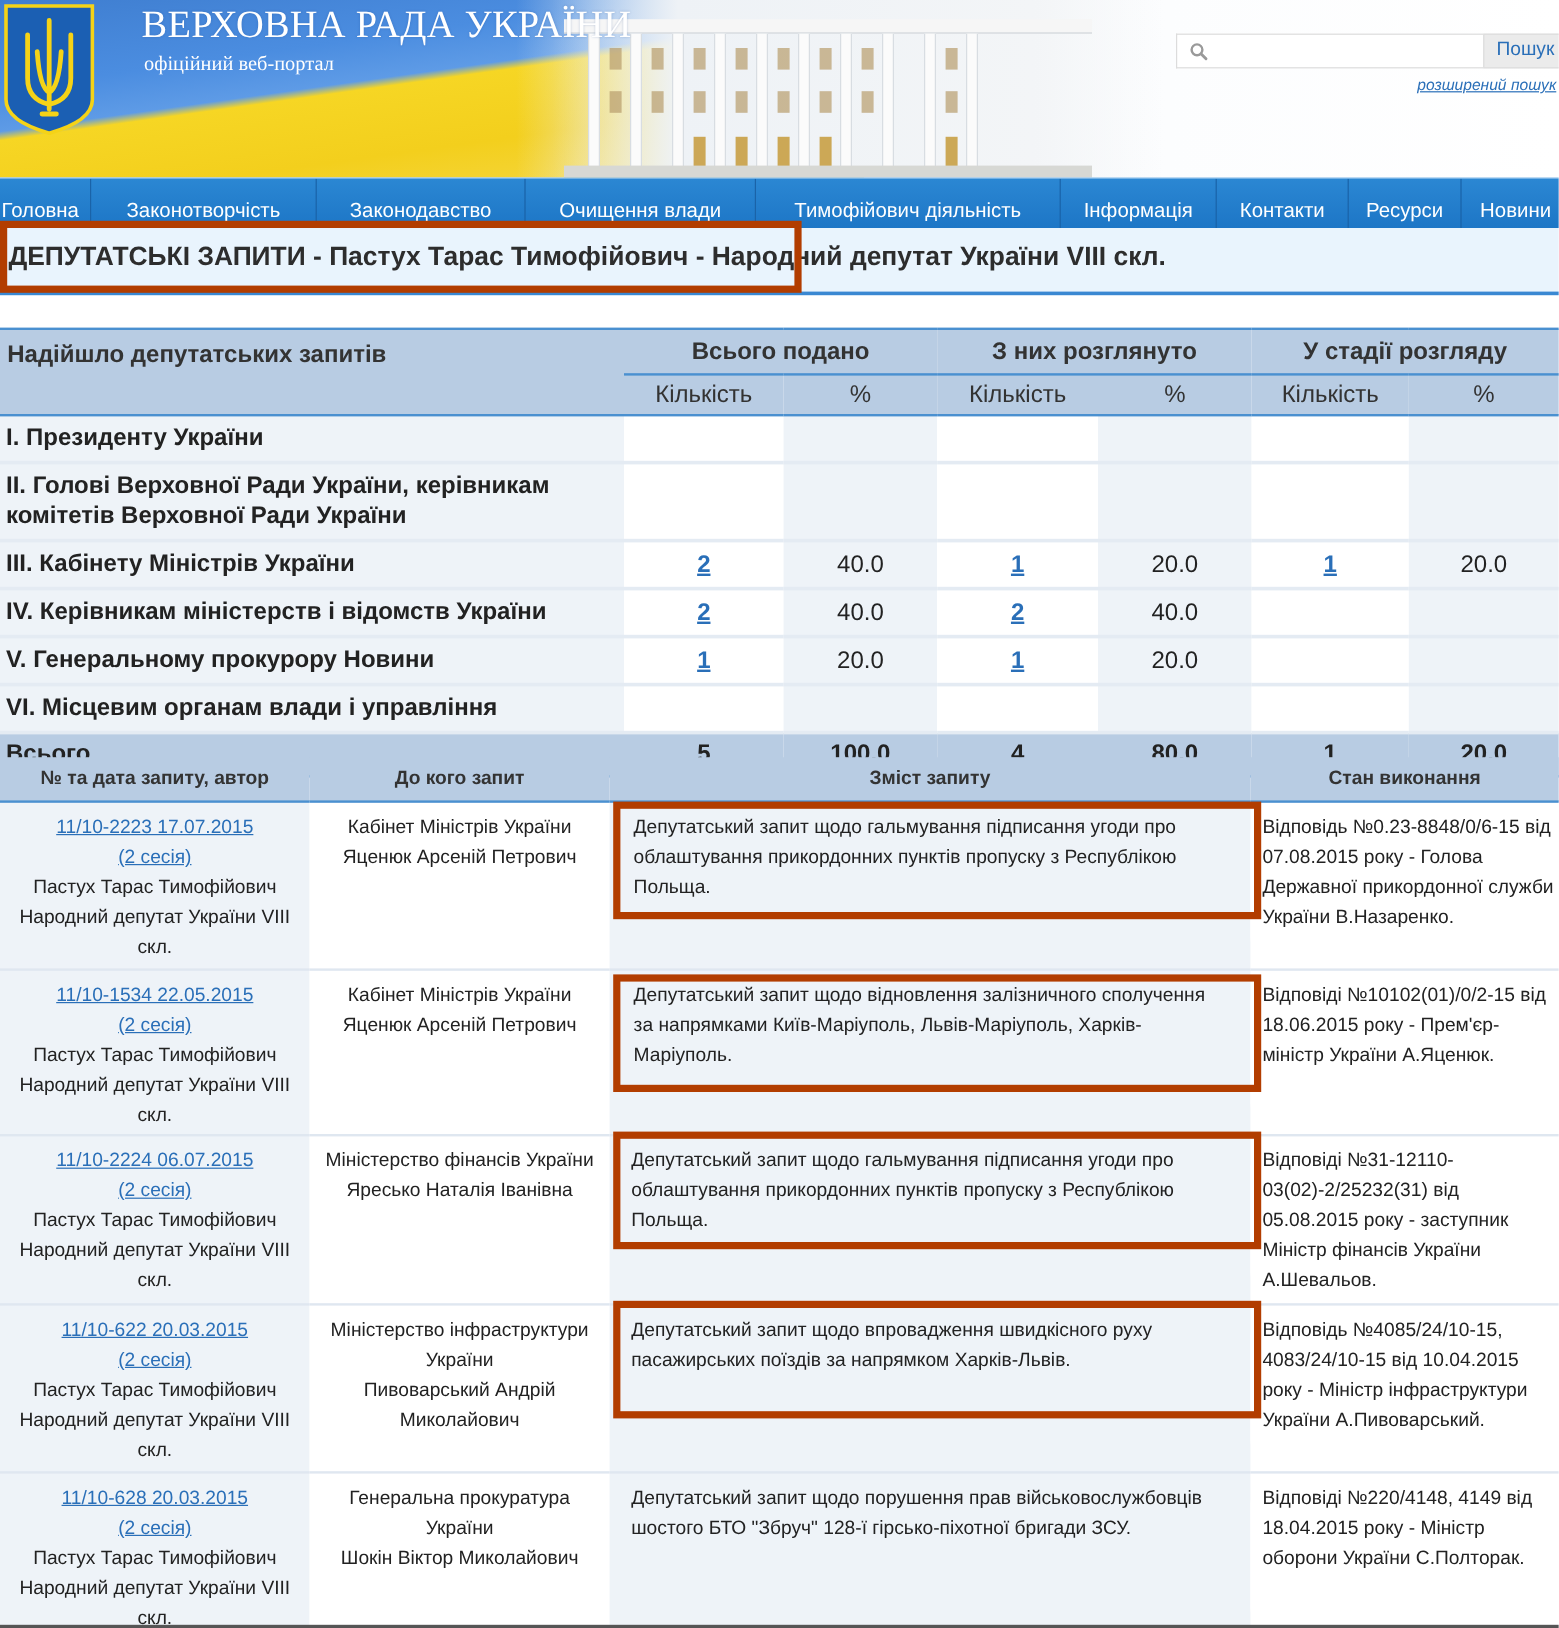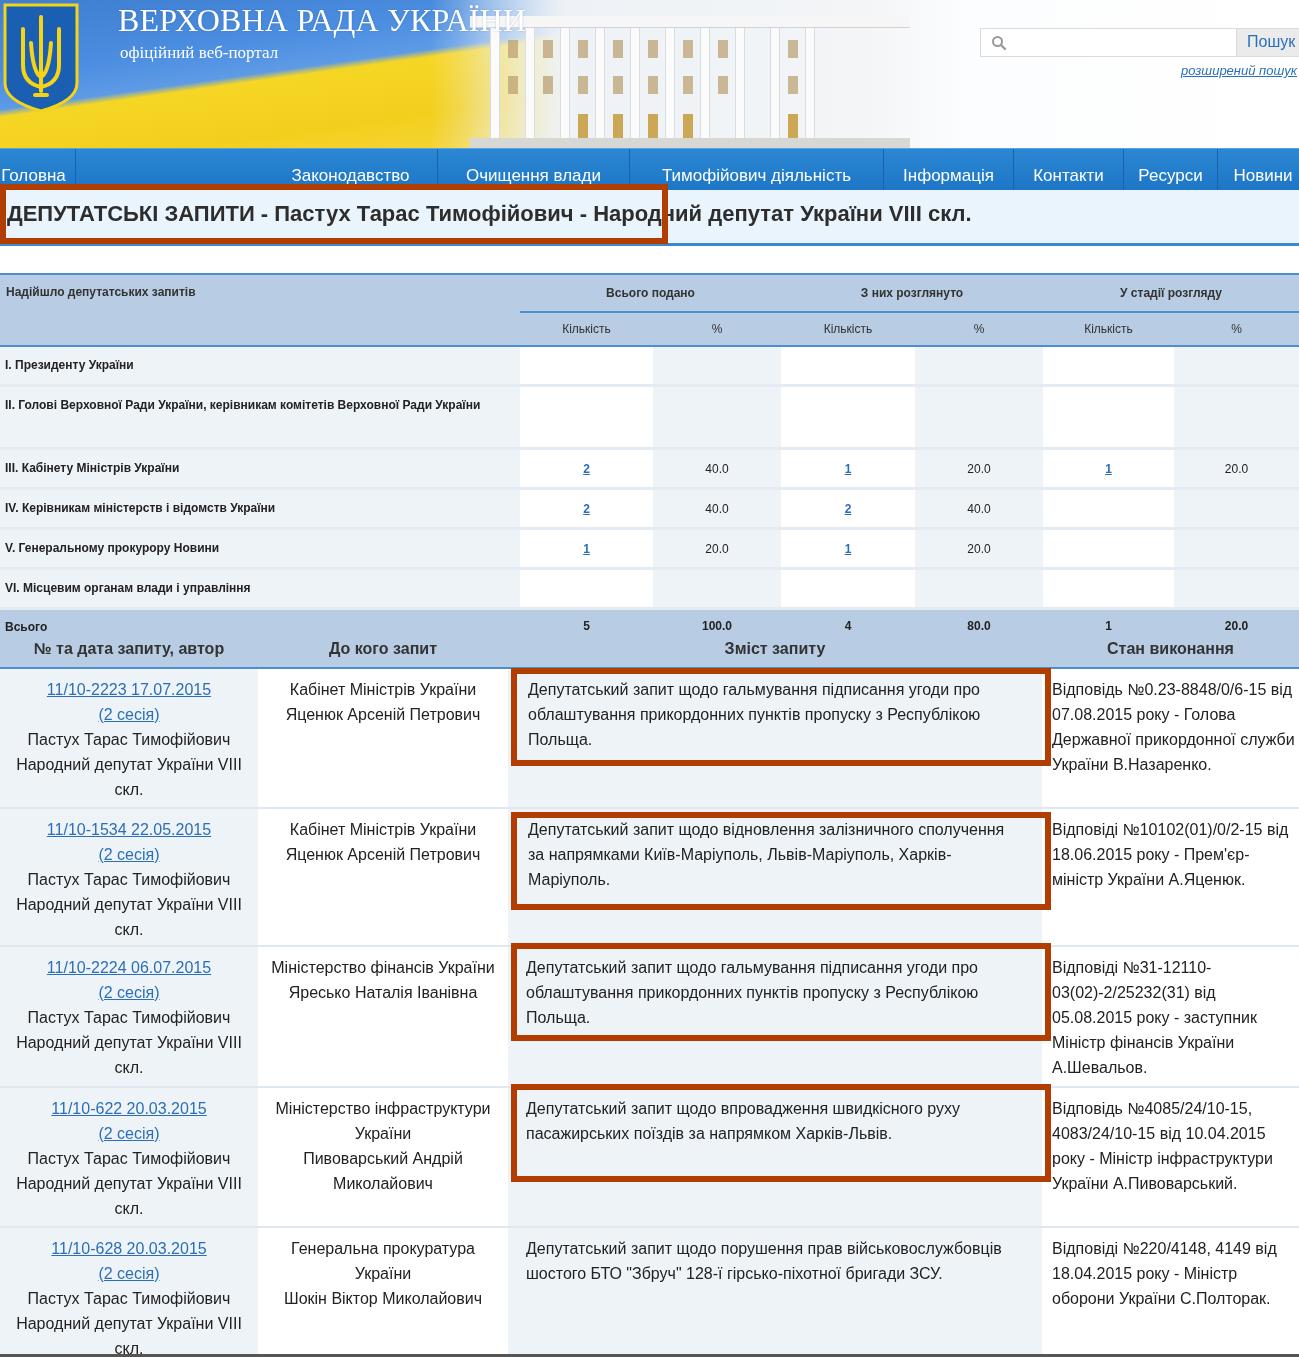--- a/index.html
+++ b/index.html
@@ -106,21 +106,21 @@
     position: absolute; left: 7px; top: 11px;
     font-size: 22px; font-weight: bold; color: #2d2d2d; white-space: nowrap;
   }
   .hl-box {
     position: absolute; border: 6px solid #b23d00; pointer-events: none;
   }
   
   .stats {
     position: absolute; left: 0; top: 273px; width: 1299px;
     border-collapse: collapse; table-layout: fixed;
-    font-size: 12px;
+    font-size: 20px;
   }
   .stats th, .stats td { padding: 0; }
   .stats .hdr1 th {
     background: #b8cce3; height: 38px; font-weight: bold; color: #333;
     border-top: 2px solid #4a90d0;
   }
   .stats .hdr2 th {
     background: #b8cce3; height: 34px; font-weight: normal; color: #333;
     border-bottom: 2px solid #4a90d0;
   }
@@ -212,20 +212,21 @@
       <line x1="10" y1="10" x2="14" y2="14" stroke="#9a9a9a" stroke-width="2.4" stroke-linecap="round"></line>
     </svg>
     <input class="search-input" type="text" placeholder="" style="">
   </div>
   <div class="search-btn">Пошук</div>
   <a class="adv-search">розширений пошук</a>
 </div>
 
 <div class="nav">
   <div class="nav-item" style="left:-8px;width:84px">Головна</div>
+  <div class="nav-item" style="left:76px;width:188px">Законотворчість</div>
   <div class="nav-item" style="left:264px;width:174px">Законодавство</div>
   <div class="nav-item" style="left:438px;width:192px">Очищення влади</div>
   <div class="nav-item" style="left:630px;width:254px">Тимофійович діяльність</div>
   <div class="nav-item" style="left:884px;width:130px">Інформація</div>
   <div class="nav-item" style="left:1014px;width:110px">Контакти</div>
   <div class="nav-item" style="left:1124px;width:94px">Ресурси</div>
   <div class="nav-item" style="left:1218px;width:90px;border-right:none">Новини</div>
 </div>
 
 <div class="title-bar">

